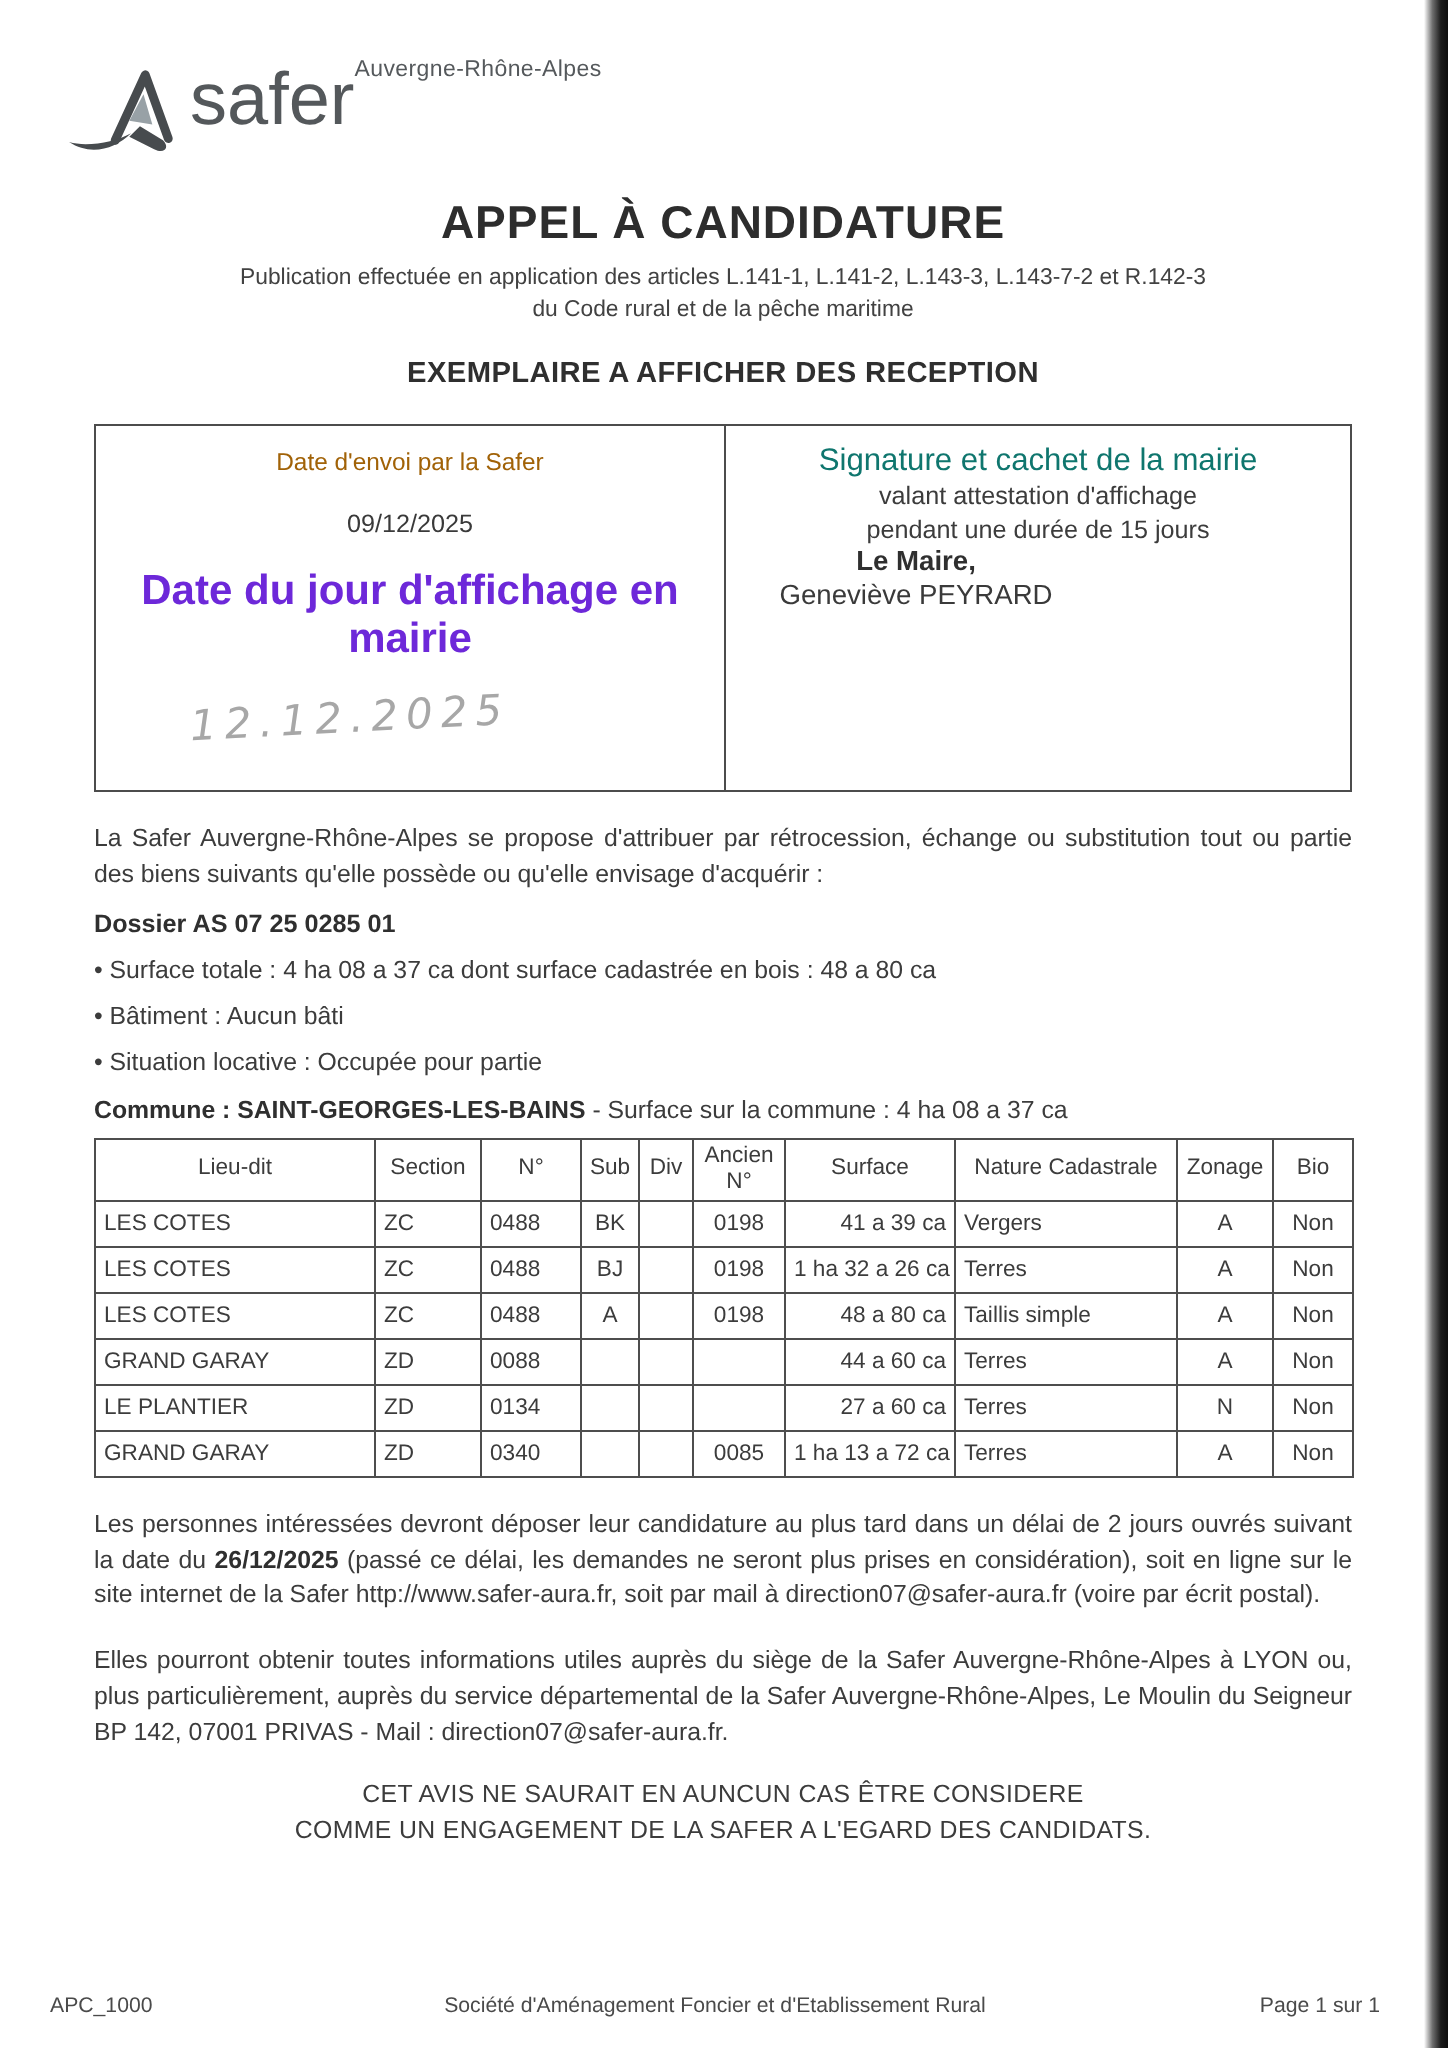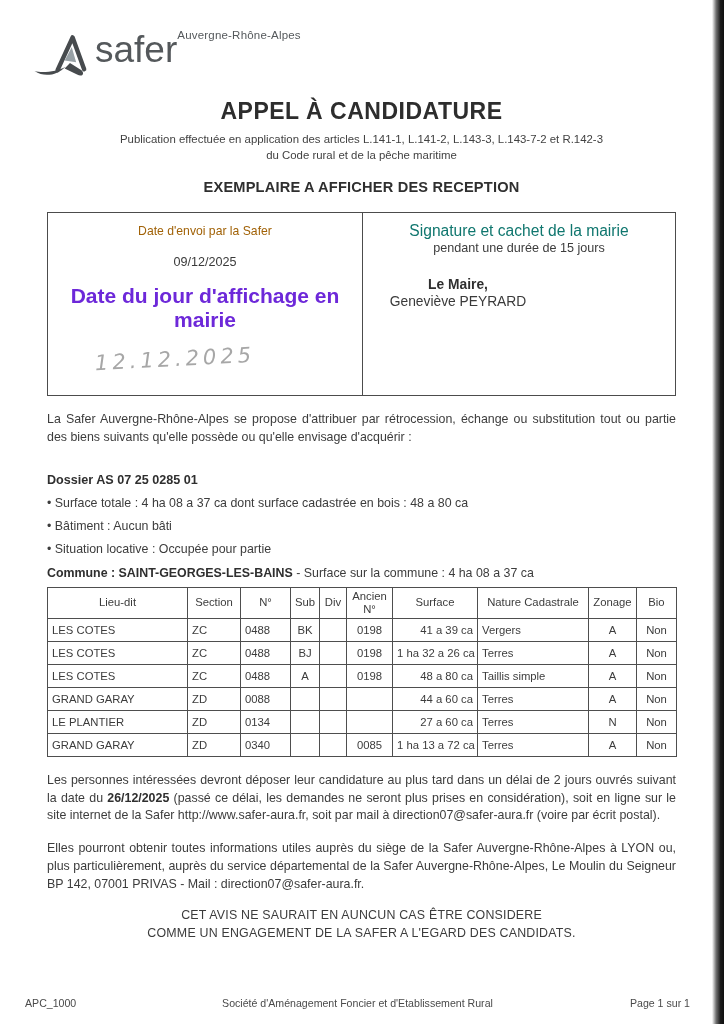--- a/index.html
+++ b/index.html
@@ -28,27 +28,27 @@
   .notice-box{margin-top:17px;border:1px solid #4c4c4c;height:182px;display:flex;position:relative;}
   .nb-left{width:315px;border-right:1px solid #4c4c4c;box-sizing:border-box;text-align:center;padding-top:11px;}
   .nb-right{flex:1;text-align:center;padding-top:9px;position:relative;}
   .nb-label{font-size:12.2px;color:#a16207;}
   .nb-date{font-size:12.6px;margin-top:17px;color:#3a3a3a;}
   .nb-bold-label{font-size:21px;font-weight:bold;margin-top:15px;color:#6d28d9;}
   .handwritten{margin-top:15px;margin-right:60px;font-size:21px;color:#a7a7a7;
     font-style:italic;letter-spacing:4px;transform:rotate(-3deg);font-family:"DejaVu Sans",sans-serif;}
   .sig-heading{font-size:15.6px;font-weight:normal;color:#0f766e;}
   .sig-sub{font-size:12.6px;line-height:1.32;color:#3c3c3c;}
-  .mayor-block{margin-top:20px;width:190px;text-align:center;}
+  .mayor-block{width:190px;text-align:center;}
   .mayor-title{font-size:13.8px;font-weight:bold;color:#2f2f2f;}
   .mayor-name{font-size:13.8px;color:#3a3a3a;margin-top:2px;}
 
   
   .para{margin-top:15px;font-size:12.4px;line-height:1.44;text-align:justify;color:#3c3c3c;}
-  .dossier-ref{margin-top:26px;font-size:12.6px;font-weight:bold;color:#2f2f2f;}
+  .dossier-ref{margin-top:8px;font-size:12.6px;font-weight:bold;color:#2f2f2f;}
   .bullet{margin-top:9px;font-size:12.4px;color:#3c3c3c;}
   .bullet::before{content:"• ";}
   .commune-line{margin-top:10px;font-size:12.4px;color:#3c3c3c;}
   .commune-line .b{font-weight:bold;color:#2f2f2f;}
 
   
   table.parcels{border-collapse:collapse;width:629px;table-layout:fixed;margin-top:7px;}
   table.parcels th,table.parcels td{border:1px solid #4e4e4e;font-size:11.3px;color:#3c3c3c;vertical-align:middle;overflow:hidden;}
   table.parcels th{font-weight:normal;text-align:center;height:28px;padding:1px 2px;line-height:1.15;}
   table.parcels td{height:20px;padding:1px 4px;white-space:nowrap;}
@@ -93,20 +93,21 @@
 
     <div class="notice-box">
       <div class="nb-left">
         <div class="nb-label">Date d'envoi par la Safer</div>
         <div class="nb-date">09/12/2025</div>
         <div class="nb-bold-label">Date du jour d'affichage en mairie</div>
         <div class="handwritten">12.12.2025</div>
       </div>
       <div class="nb-right">
         <div class="sig-heading">Signature et cachet de la mairie</div>
+        <div class="sig-sub">valant attestation d'affichage</div>
         <div class="sig-sub">pendant une durée de 15 jours</div>
         <div class="mayor-block">
           <div class="mayor-title">Le Maire,</div>
           <div class="mayor-name">Geneviève PEYRARD</div>
         </div>
 
       </div>
     </div>
 
     <div class="para">La Safer Auvergne-Rhône-Alpes se propose d'attribuer par rétrocession, échange ou substitution tout ou partie des biens suivants qu'elle possède ou qu'elle envisage d'acquérir :</div>

